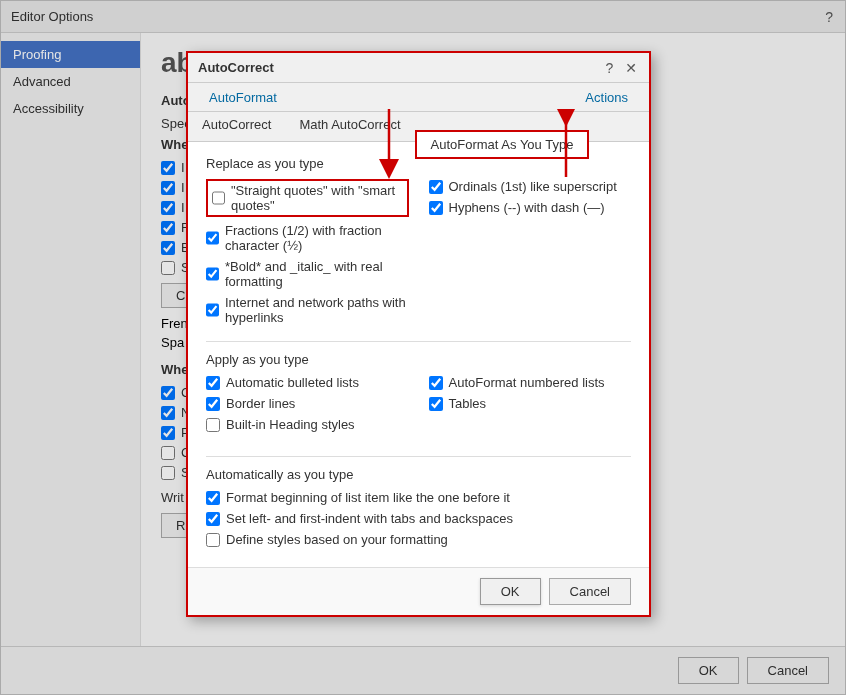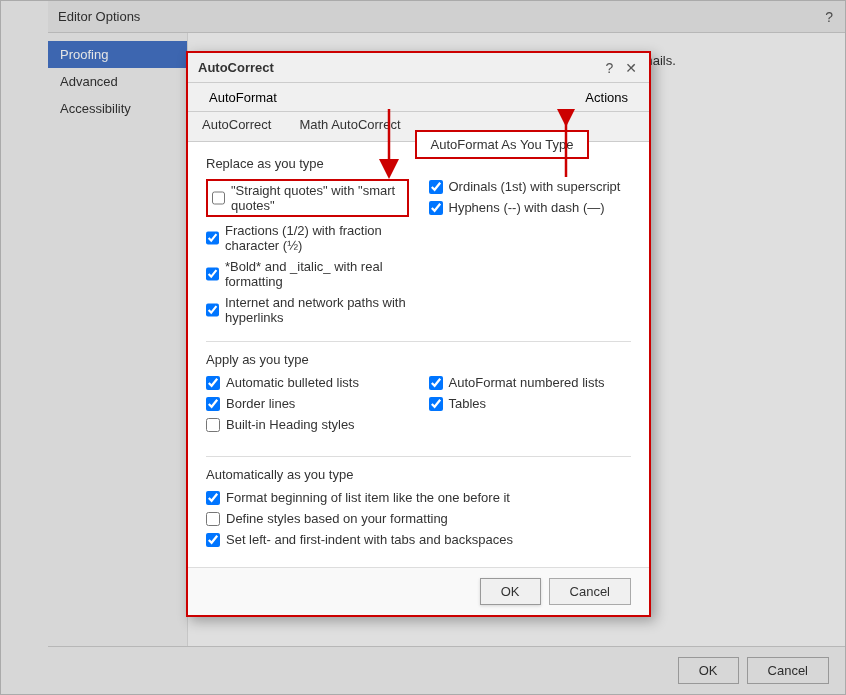--- a/index.html
+++ b/index.html
@@ -15,21 +15,20 @@
 
     
     .editor-options-window {
       width: 846px;
       height: 695px;
       background: #f0f0f0;
       border: 1px solid #aaa;
       display: flex;
       flex-direction: column;
       position: relative;
-      padding-left: 47px;
     }
 
     .window-titlebar {
       background: #e8e8e8;
       border-bottom: 1px solid #ccc;
       padding: 6px 10px;
       display: flex;
       align-items: center;
       justify-content: space-between;
       height: 32px;
@@ -223,21 +222,21 @@
     
     .dialog-tabs-top {
       display: flex;
       border-bottom: 1px solid #ccc;
       background: #f0f0f0;
     }
 
     .dialog-tab {
       padding: 6px 20px;
       font-size: 13px;
-      color: #000000;
+      color: #0369a1;
       cursor: pointer;
       border: 1px solid transparent;
       border-bottom: none;
       background: #f0f0f0;
     }
 
     .dialog-tabs-bottom {
       display: flex;
       border-bottom: 2px solid #4472c4;
       background: #f0f0f0;
@@ -495,21 +494,21 @@
               <span>*Bold* and _italic_ with real formatting</span>
             </div>
             <div class="dialog-checkbox-row">
               <input type="checkbox" checked="" style="">
               <span>Internet and network paths with hyperlinks</span>
             </div>
           </div>
           <div class="col-right">
             <div class="dialog-checkbox-row">
               <input type="checkbox" checked="" style="">
-              <span>Ordinals (1st) with superscript</span>
+              <span>Ordinals (1st) like superscript</span>
             </div>
             <div class="dialog-checkbox-row">
               <input type="checkbox" checked="" style="">
               <span>Hyphens (--) with dash (—)</span>
             </div>
           </div>
         </div>
       </div>
 
       <hr class="dialog-divider">
@@ -546,26 +545,26 @@
 
       <hr class="dialog-divider">
 
       <div>
         <div class="dialog-section-title">Automatically as you type</div>
         <div class="dialog-checkbox-row">
           <input type="checkbox" checked="" style="">
           <span>Format beginning of list item like the one before it</span>
         </div>
         <div class="dialog-checkbox-row">
+          <input type="checkbox" checked="" style="">
+          <span>Set left- and first-indent with tabs and backspaces</span>
+        </div>
+        <div class="dialog-checkbox-row">
           <input type="checkbox" style="">
           <span>Define styles based on your formatting</span>
-        </div>
-        <div class="dialog-checkbox-row">
-          <input type="checkbox" checked="" style="">
-          <span>Set left- and first-indent with tabs and backspaces</span>
         </div>
       </div>
     </div>
 
     <div class="dialog-bottom-bar">
       <button class="btn-dialog-primary">OK</button>
       <button class="btn-dialog">Cancel</button>
     </div>
   </div>
 

